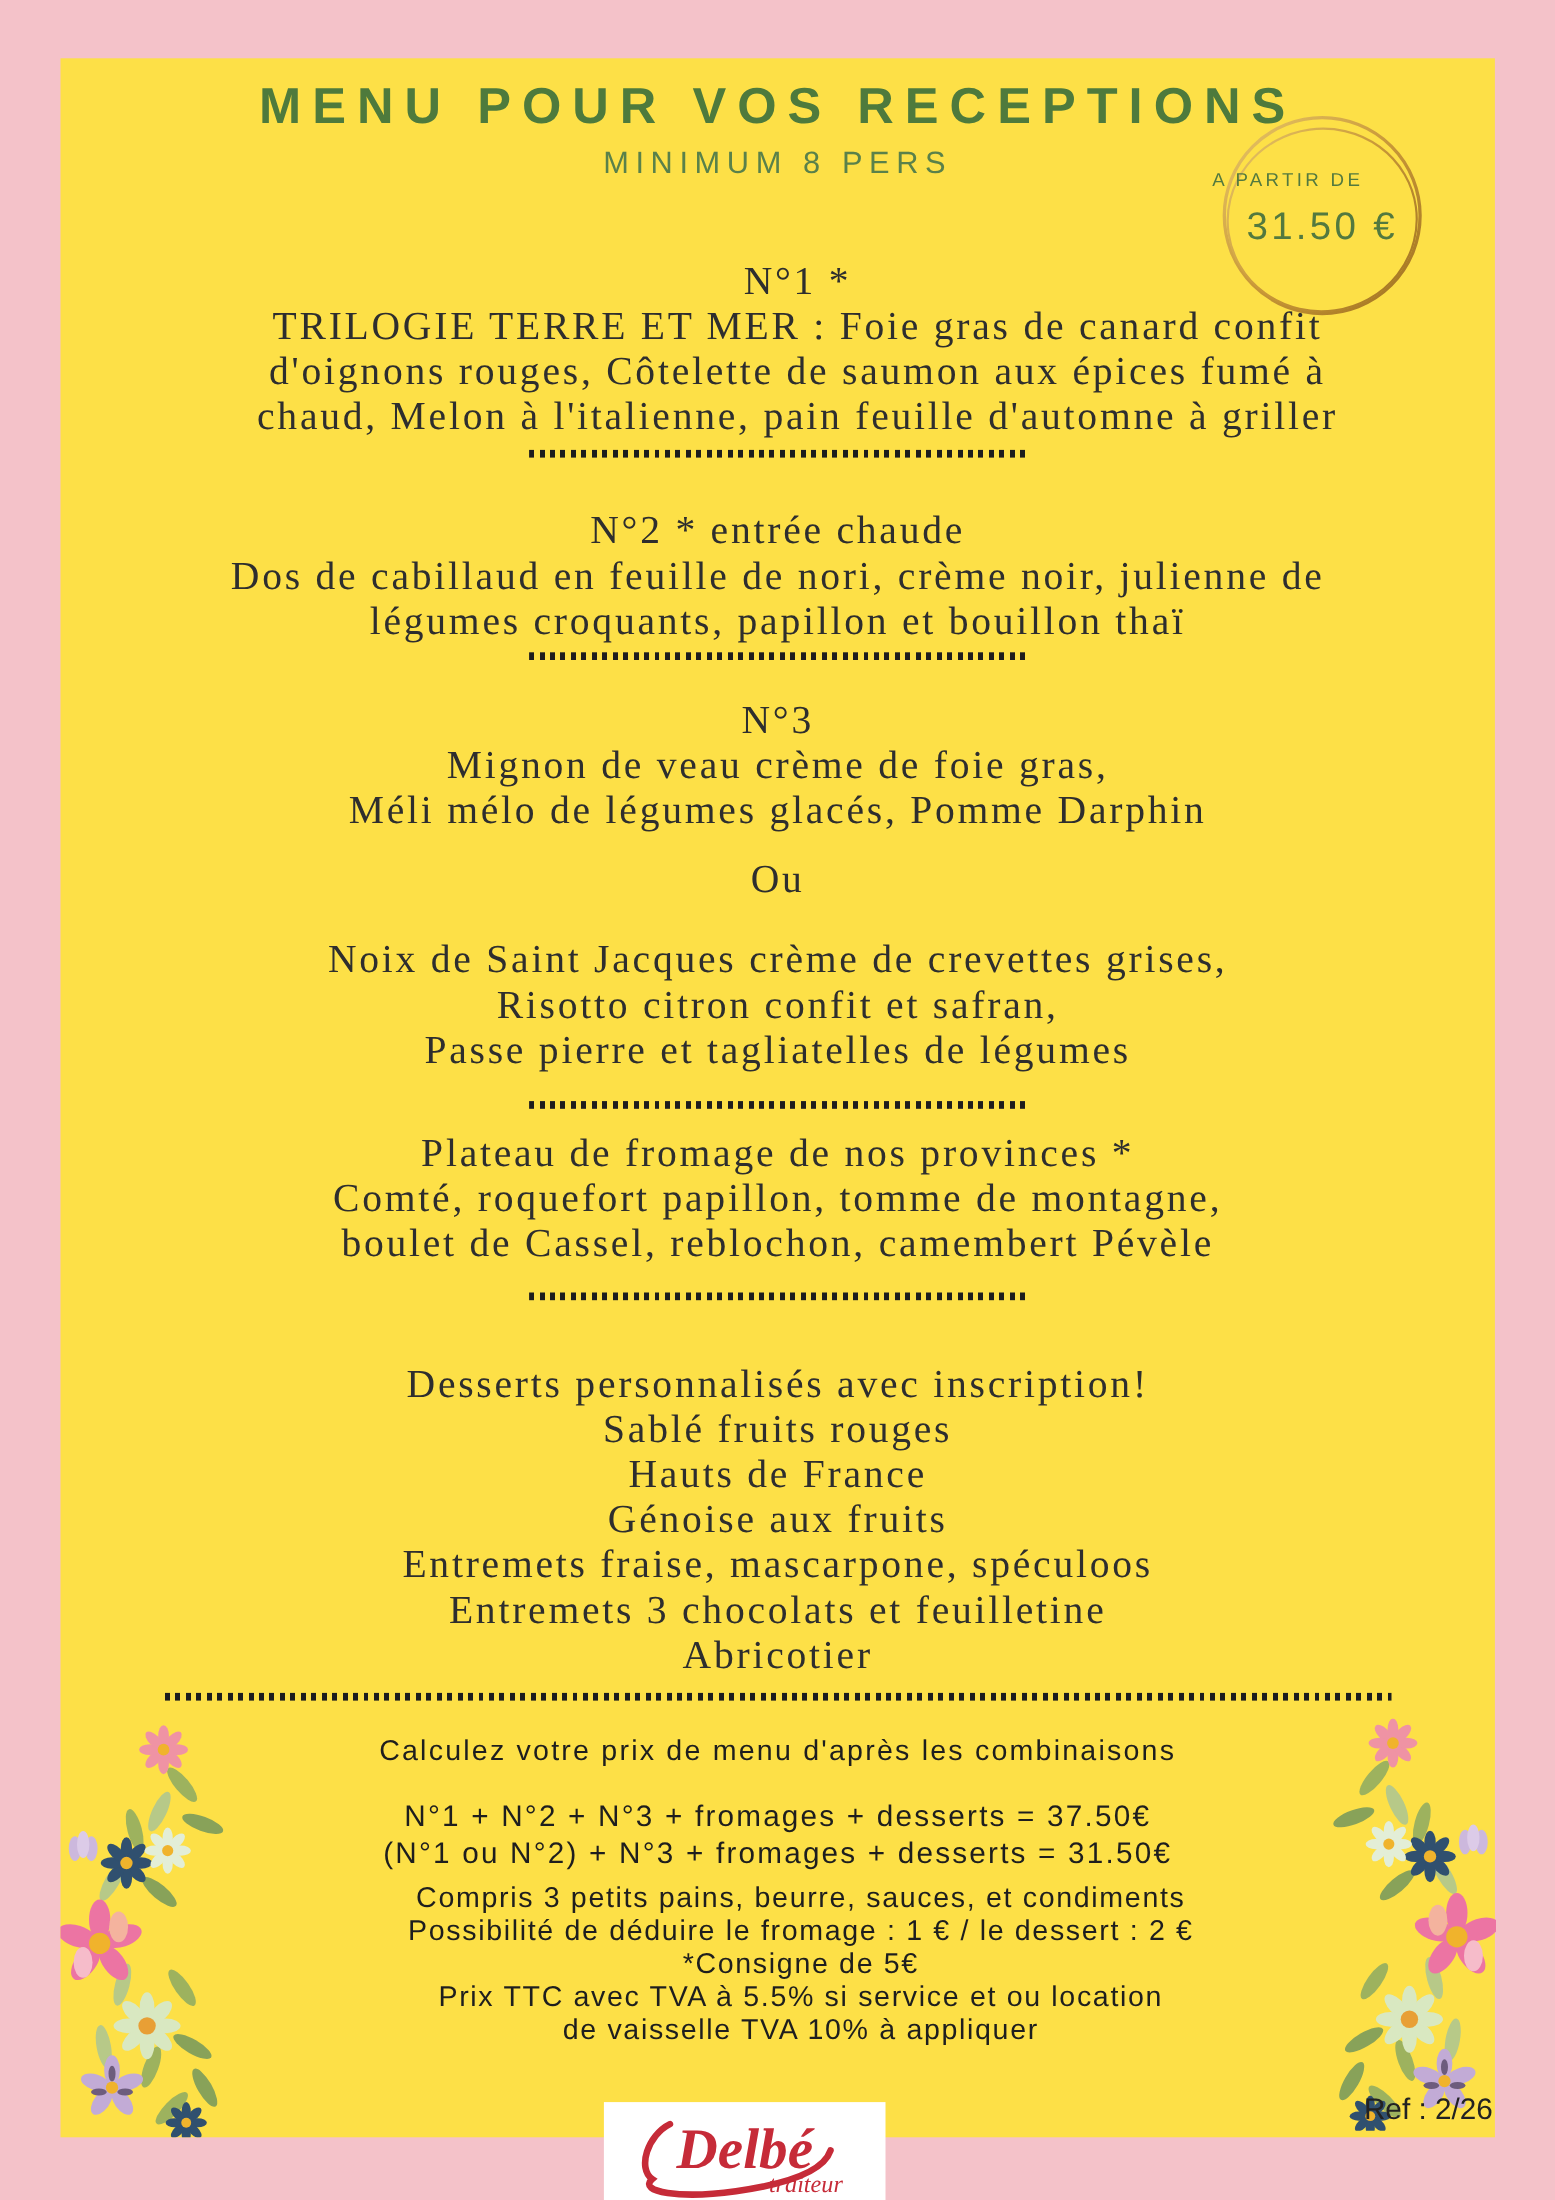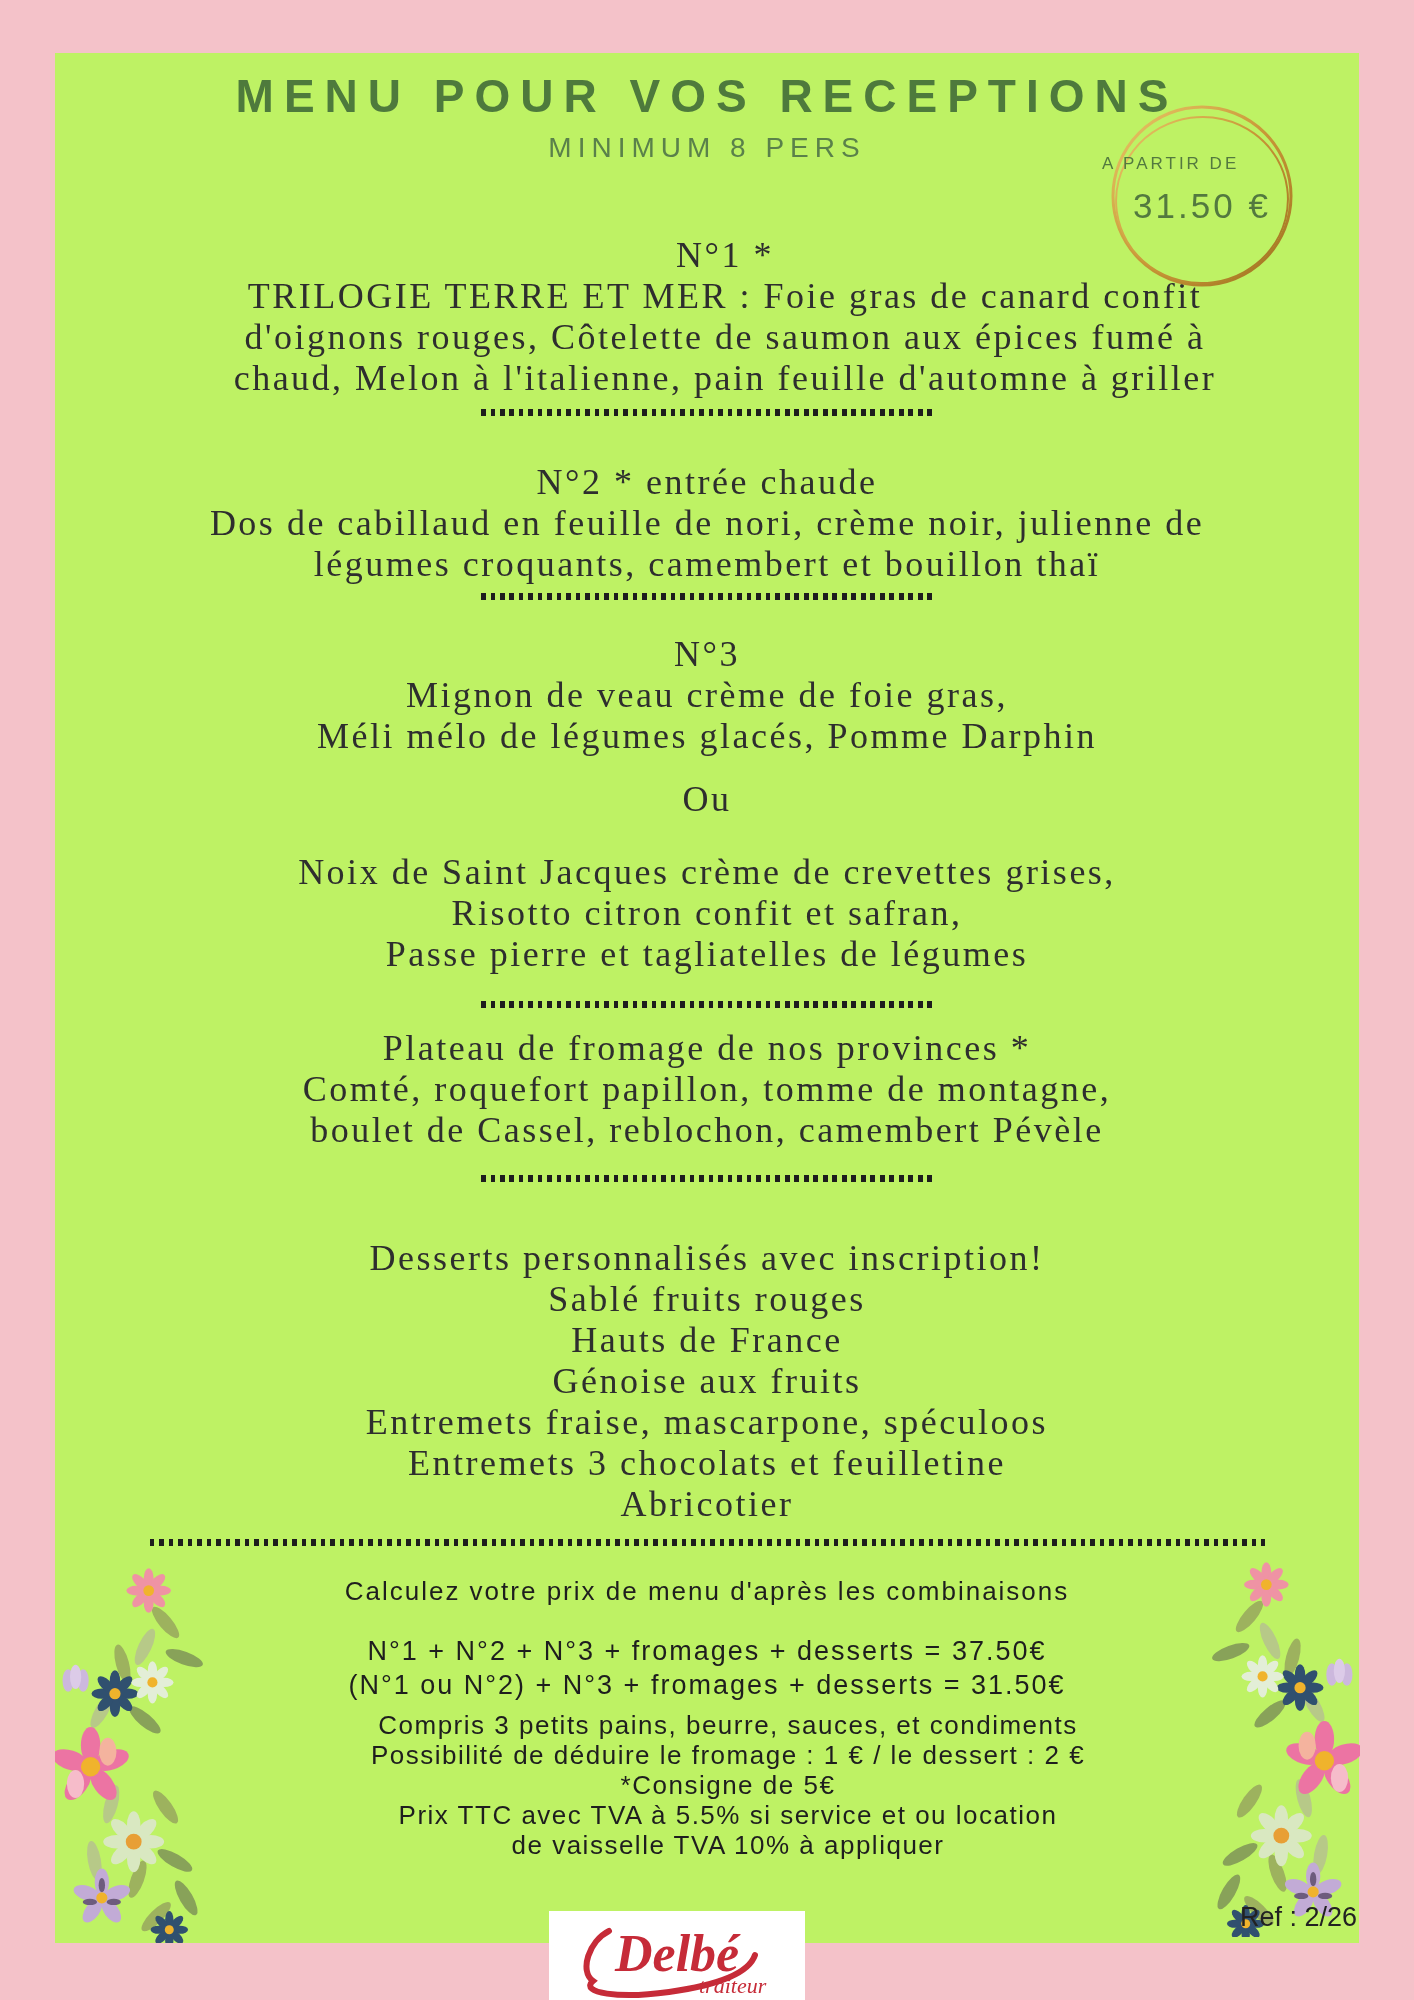--- a/index.html
+++ b/index.html
@@ -1,18 +1,18 @@
 <!DOCTYPE html>
 <html><head>
 <meta charset="utf-8">
 <style>
   html,body{margin:0;padding:0;}
   .page{position:relative;width:1414px;height:2000px;background:#f4c2c9;overflow:hidden;
         font-family:"Liberation Serif",serif;}
-  .sheet{position:absolute;left:55px;top:53px;width:1304px;height:1890px;background:#bef264;z-index:1;}
+  .sheet{position:absolute;left:55px;top:53px;width:1304px;height:1890px;background:#fde047;z-index:1;}
   .content{position:relative;width:100%;height:100%;text-align:center;color:#2e2e2e;z-index:2;}
 
   
   .title{margin:16px 0 0 0;font-family:"Liberation Sans",sans-serif;font-weight:bold;
          font-size:46px;line-height:54px;letter-spacing:10px;color:#4e7a3c;}
   .subtitle{margin-top:10px;font-family:"Liberation Sans",sans-serif;font-weight:400;
             font-size:28px;line-height:30px;letter-spacing:6px;color:#5a814a;}
 
   
   .sline{font-size:36px;line-height:41px;letter-spacing:2.5px;}
@@ -150,21 +150,21 @@
         <div class="sline">N°1 *</div>
         <div class="sline">TRILOGIE TERRE ET MER : Foie gras de canard confit</div>
         <div class="sline">d'oignons rouges, Côtelette de saumon aux épices fumé à</div>
         <div class="sline">chaud, Melon à l'italienne, pain feuille d'automne à griller</div>
       </div>
       <div class="dotsep m-sep1"></div>
 
       <div class="m-sec2">
         <div class="sline">N°2 * entrée chaude</div>
         <div class="sline">Dos de cabillaud en feuille de nori, crème noir, julienne de</div>
-        <div class="sline">légumes croquants, camembert et bouillon thaï</div>
+        <div class="sline">légumes croquants, papillon et bouillon thaï</div>
       </div>
       <div class="dotsep m-sep2"></div>
 
       <div class="m-sec3">
         <div class="sline">N°3</div>
         <div class="sline">Mignon de veau crème de foie gras,</div>
         <div class="sline">Méli mélo de légumes glacés, Pomme Darphin</div>
       </div>
 
       <div class="sline m-ou">Ou</div>

